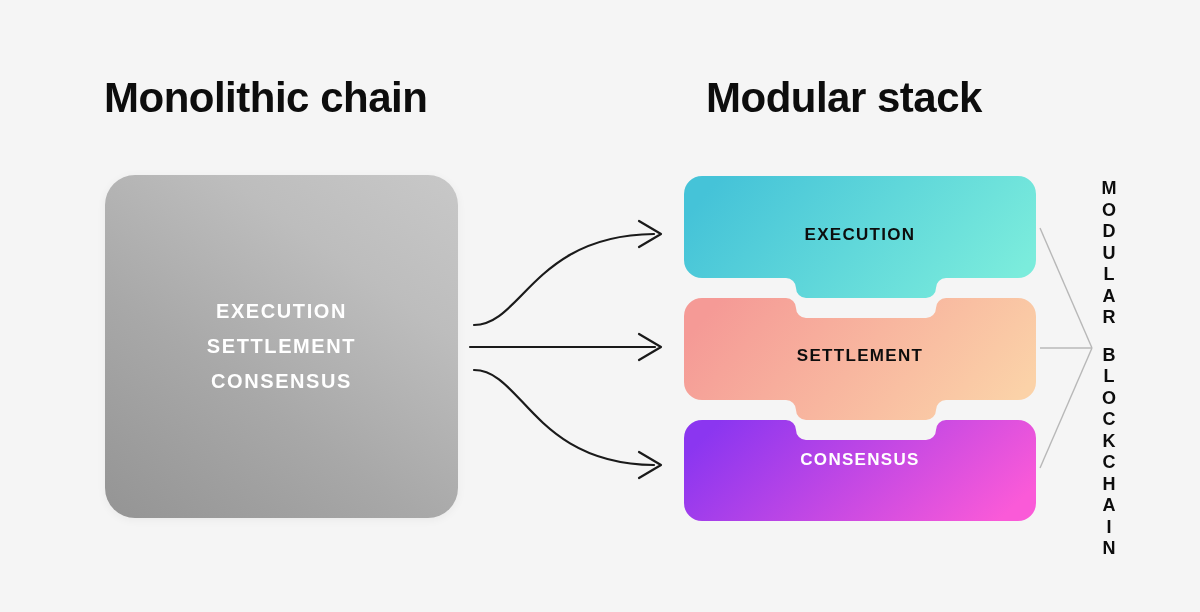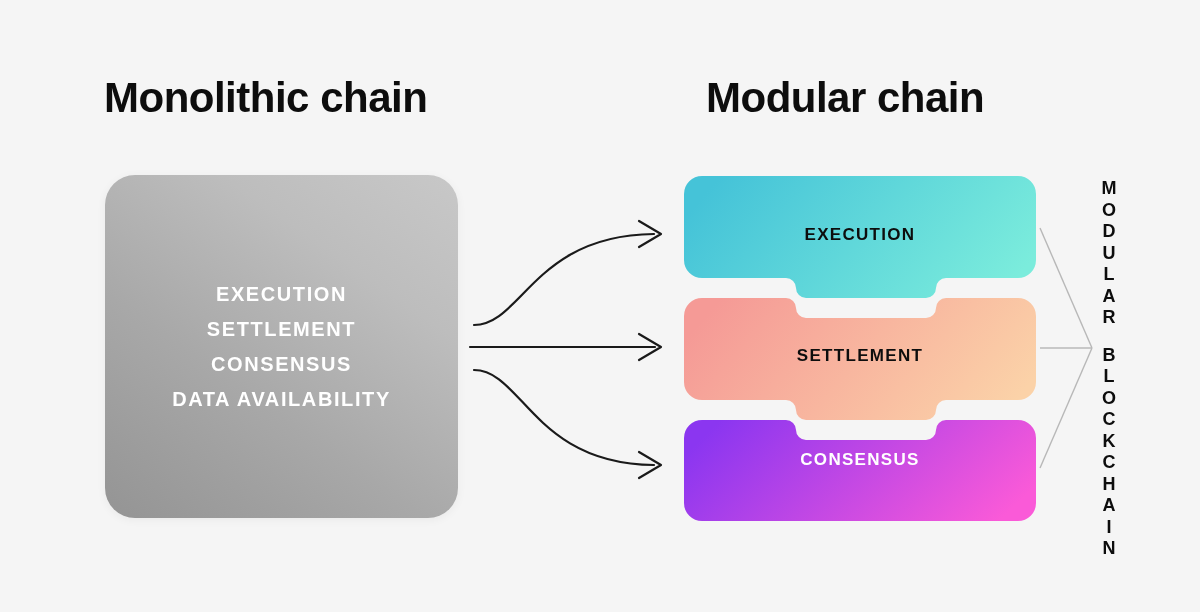--- a/index.html
+++ b/index.html
@@ -131,27 +131,26 @@
   }
   .vcaption .vgap { height: 16px; }
 </style>
 </head>
 <body style="background: rgb(245, 245, 245);">
 
 <div class="canvas">
 
   <div class="heading" id="heading-left">Monolithic chain</div>
 
-  <div class="heading" id="heading-right">Modular chain</div>
+  <div class="heading" id="heading-right">Modular stack</div>
 
   <div class="mono-box">
     <div class="mono-line">EXECUTION</div>
     <div class="mono-line">SETTLEMENT</div>
     <div class="mono-line">CONSENSUS</div>
-    <div class="mono-line">DATA AVAILABILITY</div>
   </div>
 
   <div class="arrows">
     <svg width="220" height="300" viewBox="0 0 220 300" fill="none" xmlns="http://www.w3.org/2000/svg">
 
       <g>
         <path d="M12 130 C 60 130, 72 40, 192 39" stroke="#1a1a1a" stroke-width="2.2" fill="none" stroke-linecap="round"></path>
         <path d="M177 26 L 199 39 L 177 52" stroke="#1a1a1a" stroke-width="2.2" fill="none" stroke-linecap="round" stroke-linejoin="round"></path>
       </g>
 

